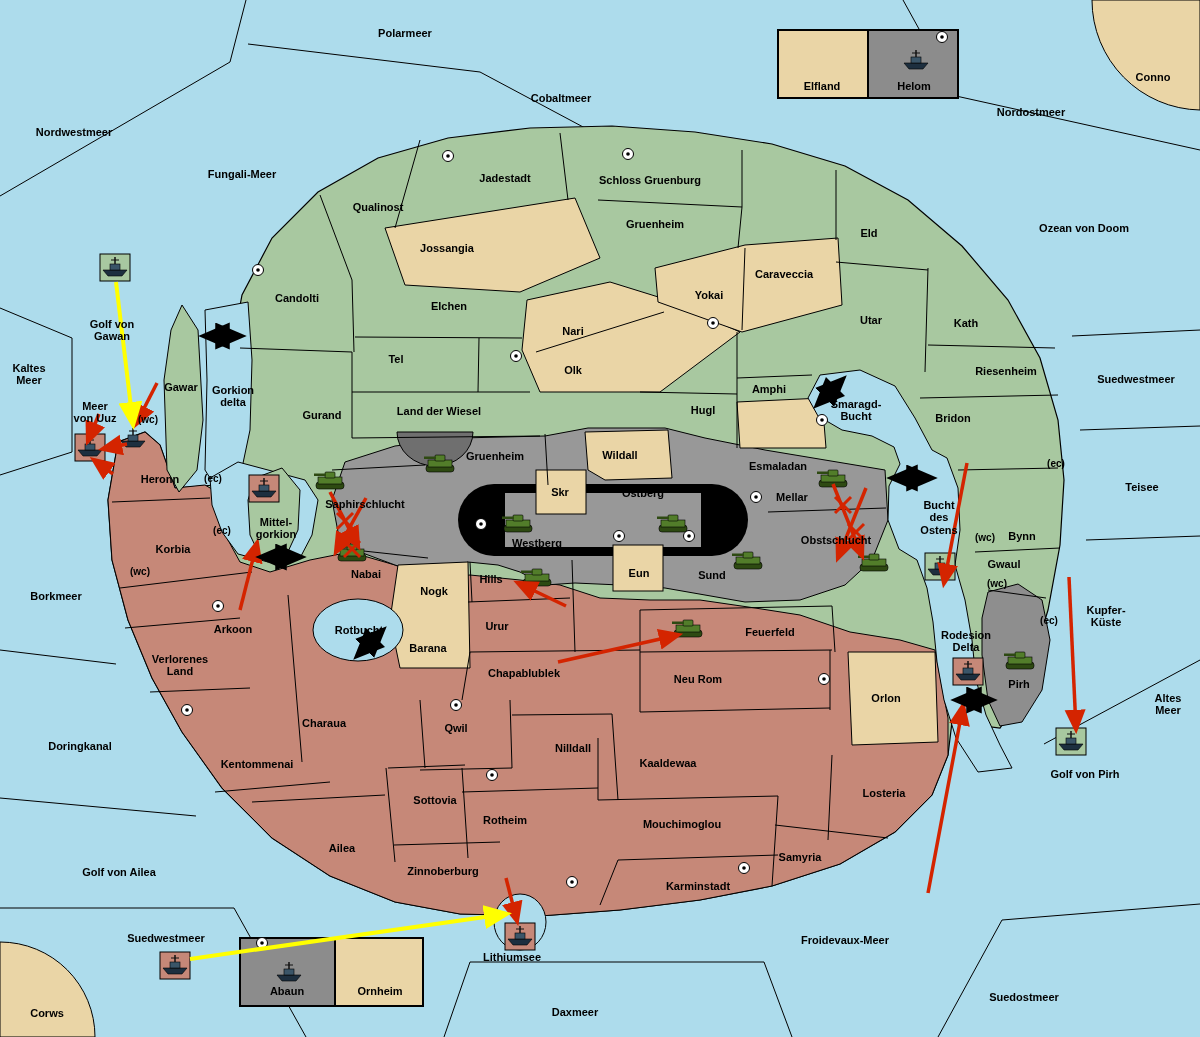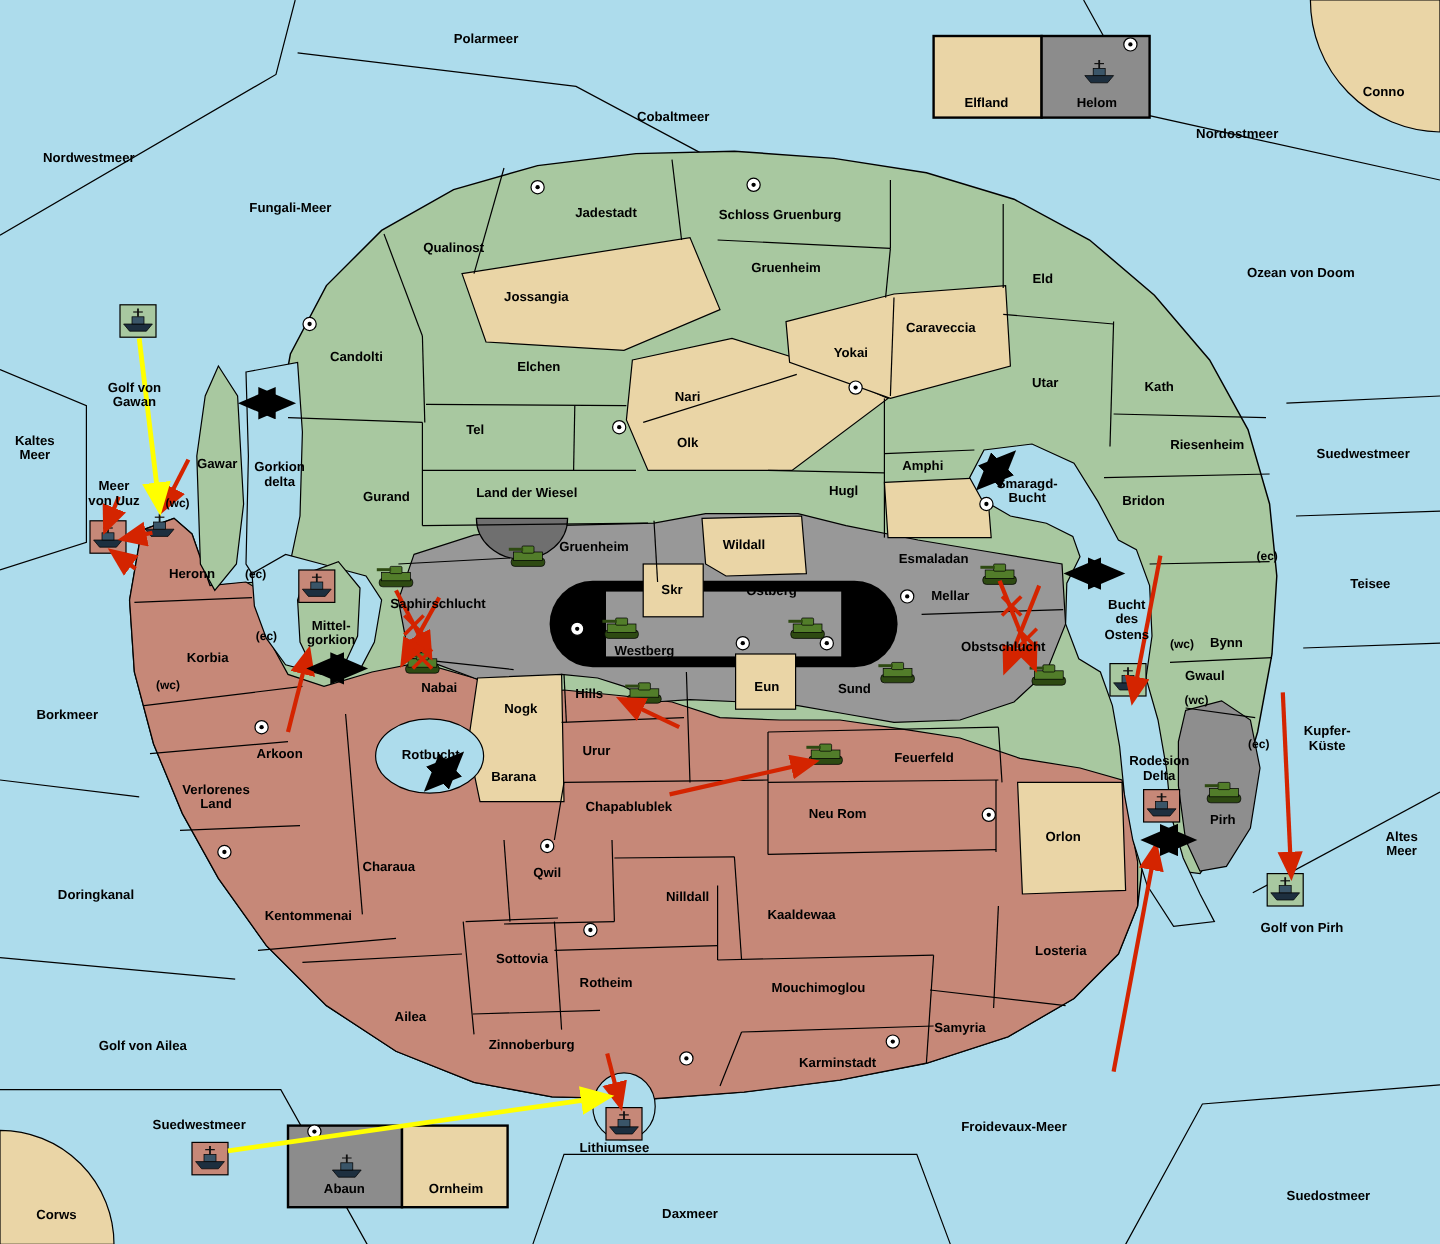--- a/index.html
+++ b/index.html
@@ -450,21 +450,21 @@
       <div class="lbl sea" style="left: 966px; top: 641px;">Rodesion
 Delta</div>
       <div class="lbl sea" style="left: 1168px; top: 704px;">Altes
 Meer</div>
       <div class="lbl sea" style="left: 80px; top: 746px;">Doringkanal</div>
       <div class="lbl sea" style="left: 1085px; top: 774px;">Golf von Pirh</div>
       <div class="lbl sea" style="left: 119px; top: 872px;">Golf von Ailea</div>
       <div class="lbl sea" style="left: 166px; top: 938px;">Suedwestmeer</div>
       <div class="lbl sea" style="left: 845px; top: 940px;">Froidevaux-Meer</div>
       <div class="lbl sea" style="left: 512px; top: 957px;">Lithiumsee</div>
-      <div class="lbl sea" style="left: 1107px; top: 997px;">Suedostmeer</div>
+      <div class="lbl sea" style="left: 1024px; top: 997px;">Suedostmeer</div>
       <div class="lbl sea" style="left: 575px; top: 1012px;">Daxmeer</div>
       <div class="lbl sea" style="left: 47px; top: 1013px;">Corws</div>
       <div class="lbl land" style="left: 505px; top: 178px;">Jadestadt</div>
       <div class="lbl land" style="left: 650px; top: 180px;">Schloss Gruenburg</div>
       <div class="lbl land" style="left: 378px; top: 207px;">Qualinost</div>
       <div class="lbl land" style="left: 655px; top: 224px;">Gruenheim</div>
       <div class="lbl land" style="left: 447px; top: 248px;">Jossangia</div>
       <div class="lbl land" style="left: 869px; top: 233px;">Eld</div>
       <div class="lbl land" style="left: 784px; top: 274px;">Caraveccia</div>
       <div class="lbl land" style="left: 297px; top: 298px;">Candolti</div>

